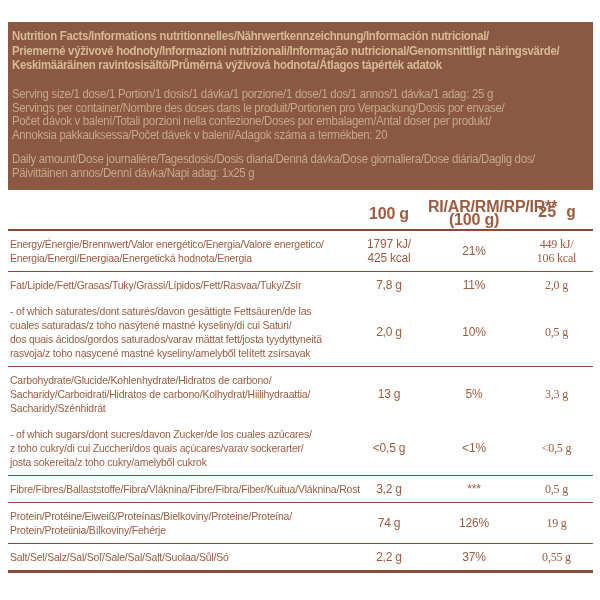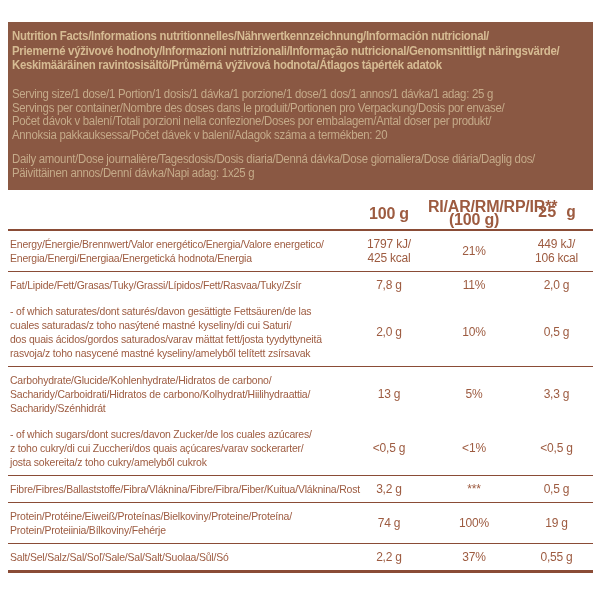--- a/index.html
+++ b/index.html
@@ -45,21 +45,21 @@
   .rule.bottom{border-top-width:3px;}
 
   .row{display:flex;align-items:center;padding:6px 0;}
   .row .cell-label{width:342px;flex:none;padding-left:2px;}
   .row .cell-label .lln{
     font-size:11px;line-height:14px;letter-spacing:-0.2px;white-space:nowrap;
     transform:scaleX(0.95);transform-origin:0 50%;
   }
   .row .vcell{flex:none;text-align:center;}
   .row .vcell .vln{font-size:12px;line-height:14px;letter-spacing:-0.2px;}
-  .row .w100{width:78px;} .row .wri{width:92px;} .row .w25{width:73px;}
+  .row .w100{width:78px;} .row .wri{width:92px;} .row .w25{width:73px;font-family:Liberation Serif, serif;}
 </style>
 </head>
 <body>
 
 <div class="page">
 
   <div class="band">
     <div id="band-title">
         <div class="title-line">Nutrition Facts/Informations nutritionnelles/Nährwertkennzeichnung/Información nutricional/</div>
         <div class="title-line">Priemerné výživové hodnoty/Informazioni nutrizionali/Informação nutricional/Genomsnittligt näringsvärde/</div>
@@ -189,21 +189,21 @@
         <div class="rule"></div>
         <div class="row">
           <div class="cell-label">
             <div class="lln">Protein/Protéine/Eiweiß/Proteínas/Bielkoviny/Proteine/Proteína/</div>
             <div class="lln">Protein/Proteiinia/Bílkoviny/Fehérje</div>
           </div>
           <div class="vcell w100">
             <div class="vln">74 g</div>
           </div>
           <div class="vcell wri">
-            <div class="vln">100%</div>
+            <div class="vln">126%</div>
           </div>
           <div class="vcell w25">
             <div class="vln">19 g</div>
           </div>
         </div>
         <div class="rule"></div>
         <div class="row">
           <div class="cell-label">
             <div class="lln">Salt/Sel/Salz/Sal/Soľ/Sale/Sal/Salt/Suolaa/Sůl/Só</div>
           </div>

